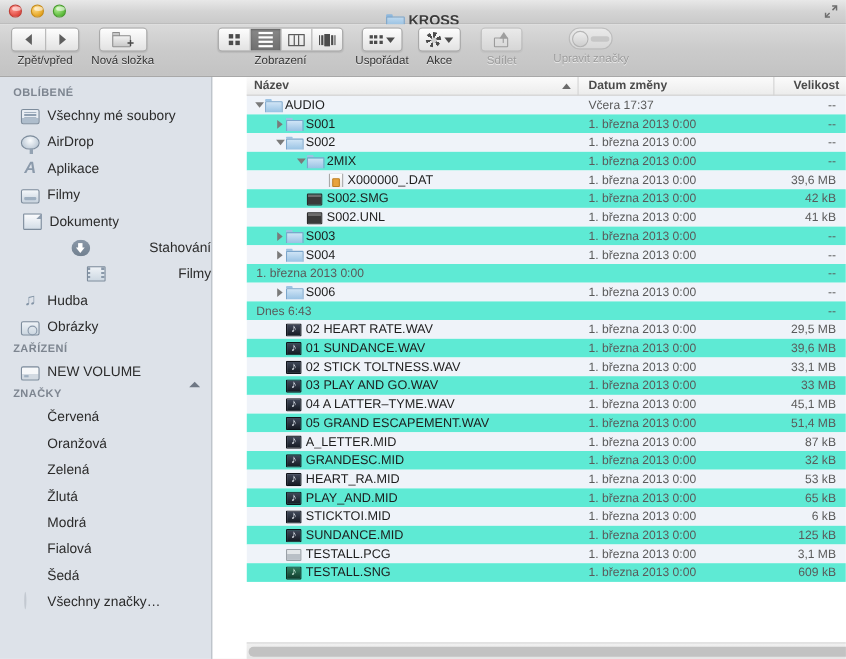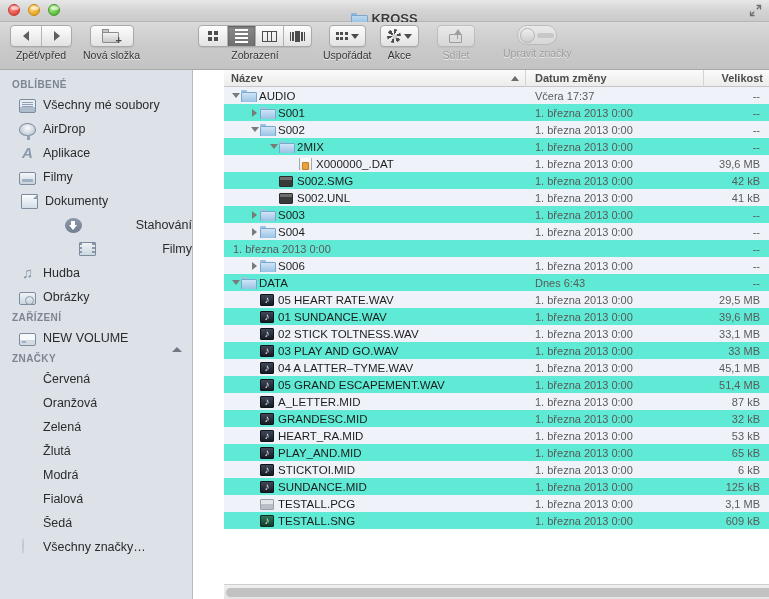--- a/index.html
+++ b/index.html
@@ -629,37 +629,29 @@
               <span class="disc">
                 <span class="tri-o"></span>
               </span>
               <span class="ficon folder"></span>
               <span>S006</span>
             </div>
             <div class="c-date">1. března 2013 0:00</div>
             <div class="c-size">--</div>
           </div>
           <div class="row even">
-            <div class="c-name">
-              <span style="display: inline-block; flex: 0 0 6px;"></span>
-              <span class="disc">
-                <span class="tri-c"></span>
-              </span>
-              <span class="ficon folder"></span>
-              <span>DATA</span>
-            </div>
             <div class="c-date">Dnes 6:43</div>
             <div class="c-size">--</div>
           </div>
           <div class="row odd">
             <div class="c-name">
               <span style="display: inline-block; flex: 0 0 25px;"></span>
               <span class="disc"></span>
               <span class="ficon midi"></span>
-              <span>05 HEART RATE.WAV</span>
+              <span>02 HEART RATE.WAV</span>
             </div>
             <div class="c-date">1. března 2013 0:00</div>
             <div class="c-size">29,5 MB</div>
           </div>
           <div class="row even">
             <div class="c-name">
               <span style="display: inline-block; flex: 0 0 25px;"></span>
               <span class="disc"></span>
               <span class="ficon midi"></span>
               <span>01 SUNDANCE.WAV</span>

